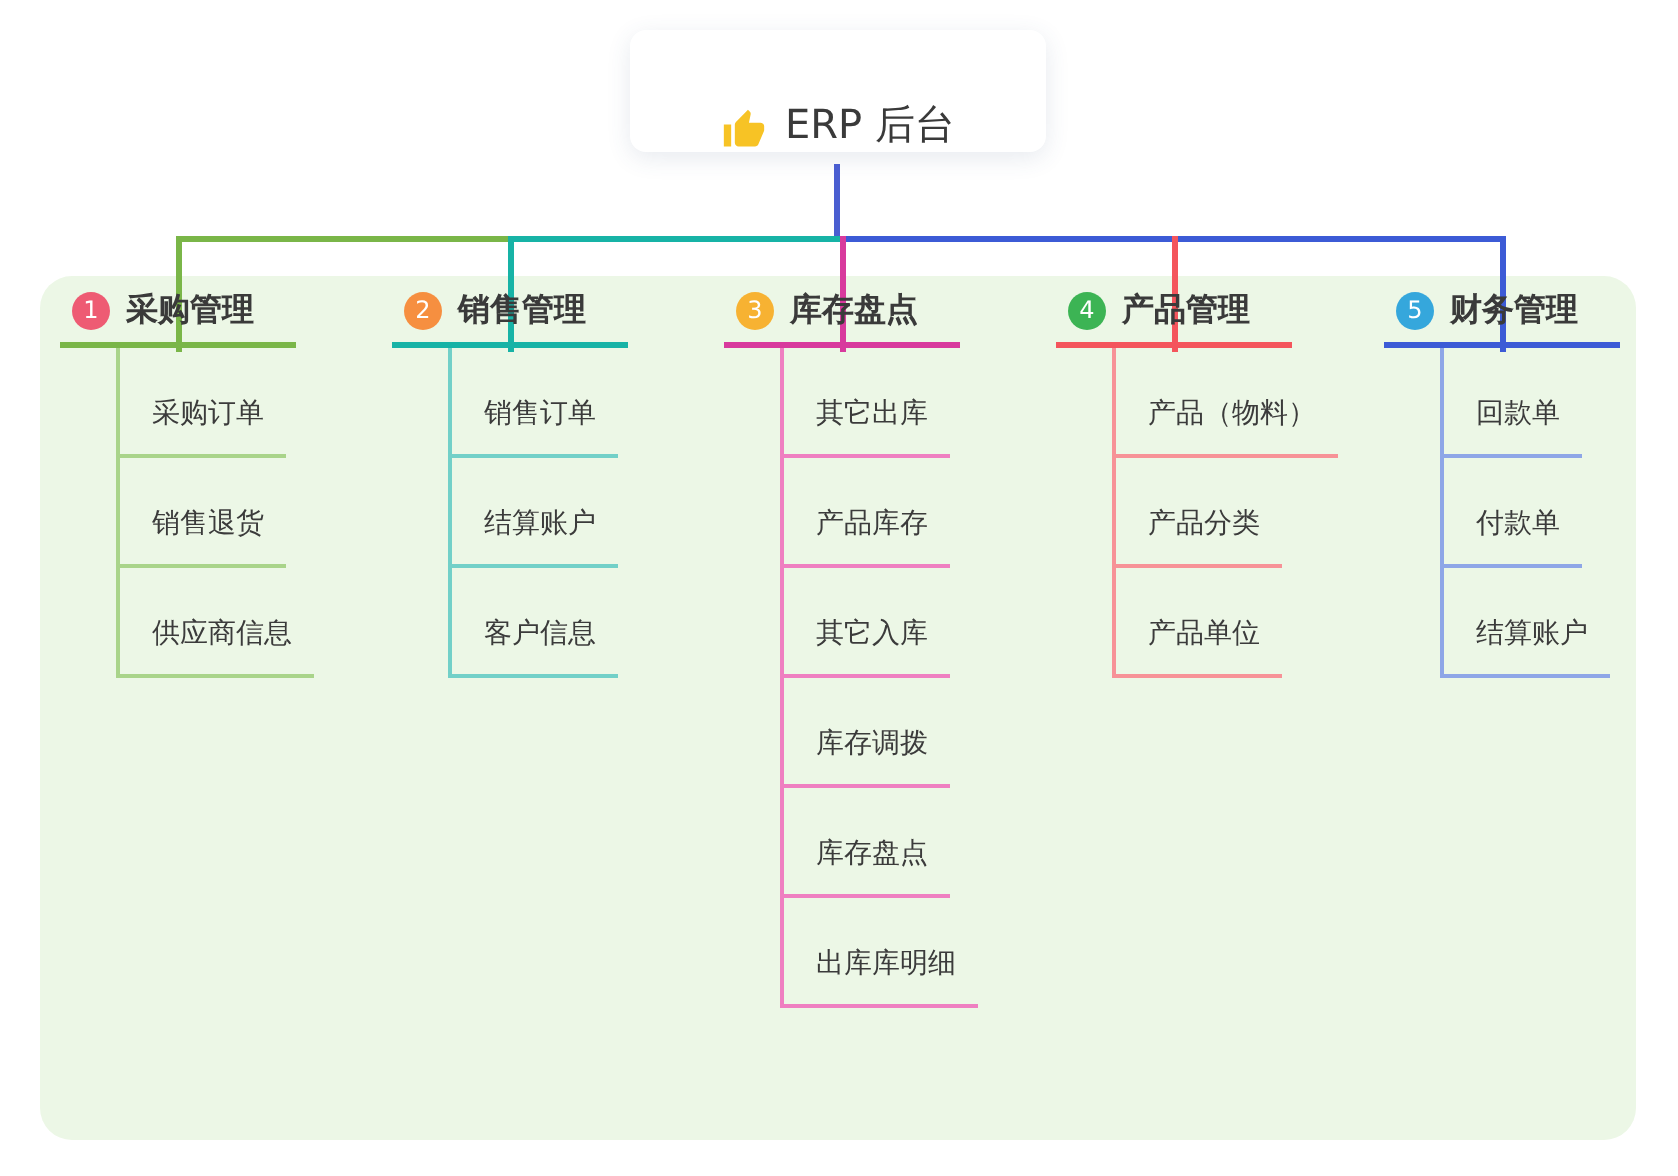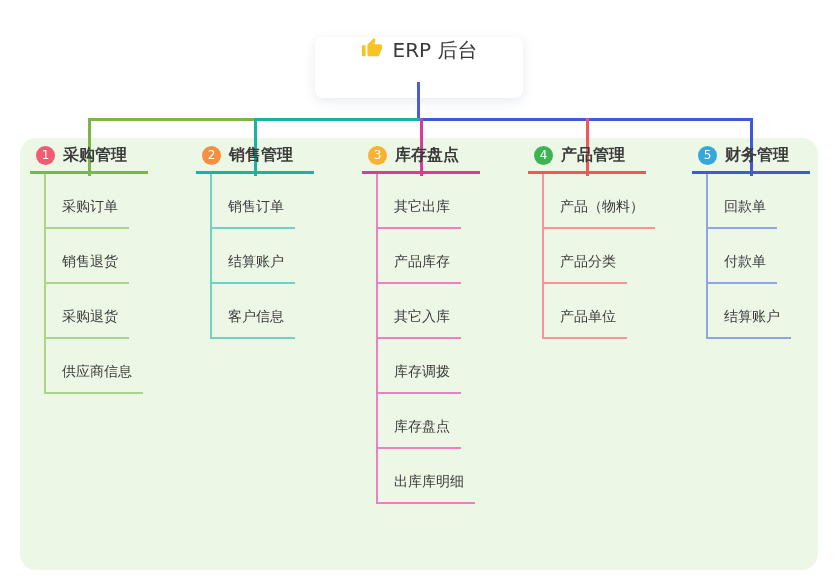--- a/index.html
+++ b/index.html
@@ -11,26 +11,26 @@
     color:#3b3b3b;
     overflow:hidden;
   }
   .panel{
     position:absolute;left:20px;top:138px;
     width:798px;height:432px;
     background:#ecf7e6;
     border-radius:16px;
   }
   .root-node{
-    position:absolute;left:315px;top:37px;
+    position:absolute;left:315px;top:15px;
     width:208px;height:61px;
     background:#ffffff;
     border-radius:8px;
     box-shadow:0 3px 12px rgba(60,80,120,0.12);
-    display:flex;align-items:flex-start;justify-content:center;gap:10px;
+    display:flex;align-items:flex-end;justify-content:center;gap:10px;
     font-size:20px;color:#3a3a3a;
   }
   .thumb-icon{width:22px;height:22px;display:inline-block;}
   .vline{position:absolute;width:3px;}
   .hline{position:absolute;height:3px;top:118px;}
   .branch{
     position:absolute;top:146px;
   }
   .branch-head{
     display:flex;align-items:center;gap:8px;
@@ -42,21 +42,21 @@
     white-space:nowrap;
     height:28px;
   }
   .badge{
     flex:0 0 auto;
     width:19px;height:19px;border-radius:50%;
     color:#ffffff;font-size:12px;font-weight:400;
     display:flex;align-items:center;justify-content:center;
   }
   .children{
-    margin-left:14px;
+    margin-left:28px;
     border-left:2px solid var(--cl);
     width:-moz-fit-content;width:fit-content;
   }
   .child{
     height:55px;
     display:flex;align-items:flex-end;
   }
   .child-label{
     border-bottom:2px solid var(--cl);
     padding:0 11px 11px 16px;
@@ -94,23 +94,20 @@
     <div class="branch-head">
       <span class="badge" style="background: rgb(238, 91, 115);">1</span>
       <span class="branch-label">采购管理</span>
     </div>
     <div class="children">
         <div class="child">
           <span class="child-label">采购订单</span>
         </div>
         <div class="child">
           <span class="child-label">销售退货</span>
-        </div>
-        <div class="child">
-          <span class="child-label">采购退货</span>
         </div>
         <div class="child">
           <span class="child-label">供应商信息</span>
         </div>
       </div>
   </div>
 
   <div class="branch" style="left: 196px; --c: #17b3a6; --cl: #72d0c8;">
     <div class="branch-head">
       <span class="badge" style="background: rgb(246, 143, 64);">2</span>

